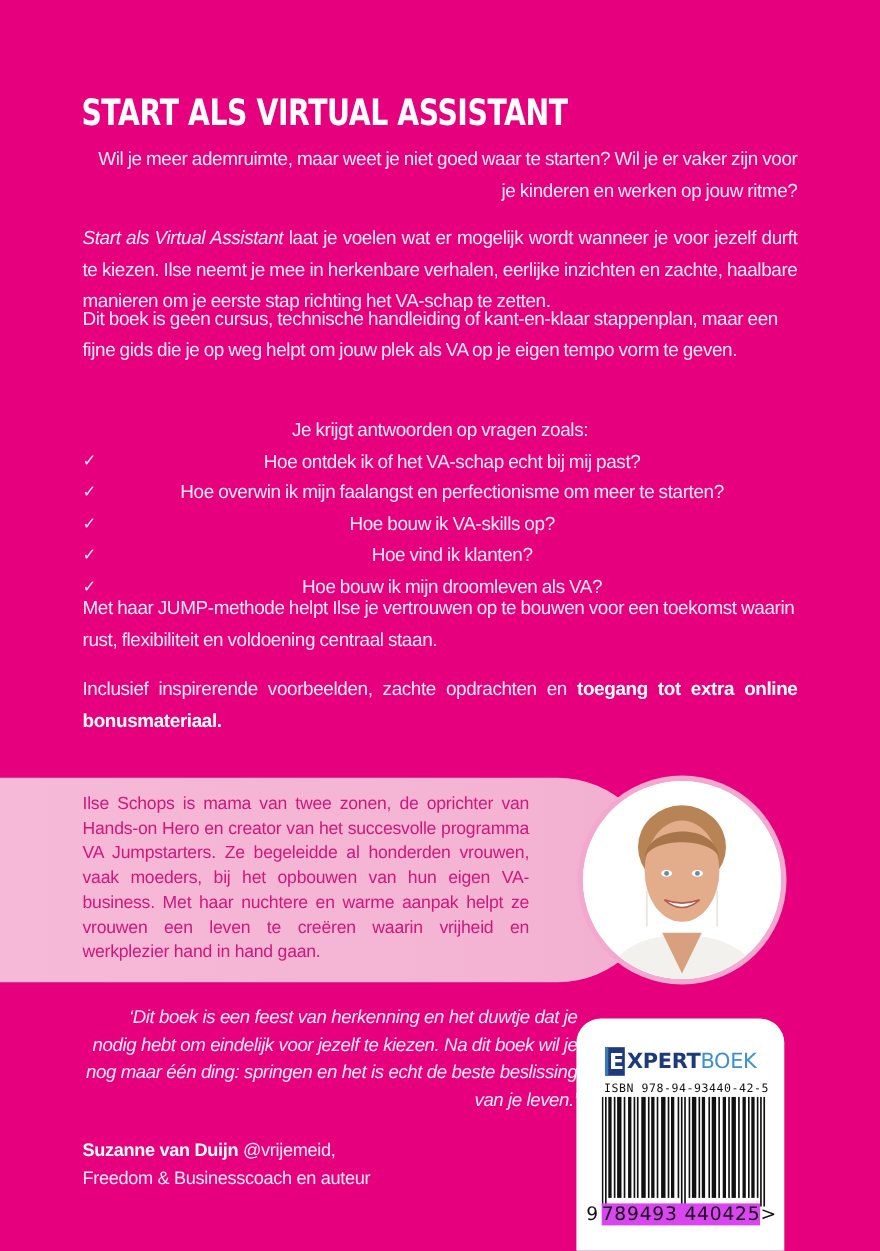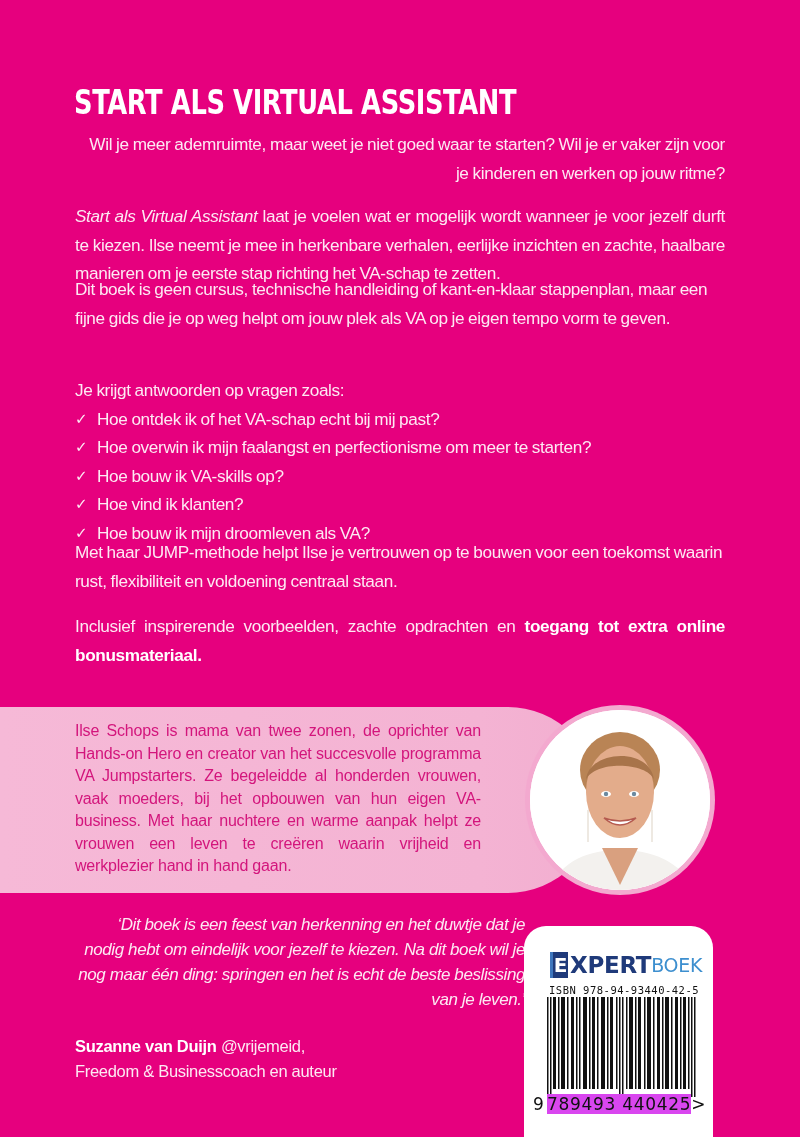--- a/index.html
+++ b/index.html
@@ -23,21 +23,21 @@
   .body-text {
     position: absolute; left: 75px; width: 650px;
     font-size: 17.2px; line-height: 28.5px; color: #fde9f3;
     letter-spacing: -0.35px; word-spacing: -0.5px;
   }
   .body-text p { margin: 0; }
   .justify { text-align: justify; }
   .p1 { top: 130px; text-align: right; }
   .p2 { top: 202px; }
   .p3 { top: 275px; }
-  .p4 { top: 376px; }
+  .p4 { top: 376px; text-align: center; }
   .p5 { top: 538px; }
   .p6 { top: 612px; }
   .em { font-style: italic; }
   .strong { font-weight: bold; color: #ffffff; }
 
   .q-list { list-style: none; margin: 0; padding: 0; }
   .q-list li { position: relative; padding-left: 22px; }
   .check { position: absolute; left: 0; top: 0; font-family: "DejaVu Sans", sans-serif; font-size: 15px; }
 
   .bio-band {
@@ -81,21 +81,21 @@
   }
   .logo {
     position: absolute; left: 550px; top: 950px; height: 30px; display: flex; align-items: center;
   }
   .logo-mark {
     width: 18px; height: 26px; background: #1f3a7a; margin-right: 2px;
     border-left: 3px solid #3e76bd; box-sizing: border-box;
     color: #fff; font-weight: bold; font-size: 20px; line-height: 26px; text-align: center;
     font-family: "DejaVu Sans", sans-serif;
   }
-  .logo-bold { color: #1f3a7a; font-weight: bold; font-size: 23px; letter-spacing: -0.3px; font-family: "DejaVu Sans", sans-serif; }
+  .logo-bold { color: #1f3a7a; font-weight: bold; font-size: 19px; letter-spacing: -0.3px; font-family: "DejaVu Sans", sans-serif; }
   .logo-light { color: #3d8fcf; font-size: 19px; letter-spacing: -0.3px; font-family: "DejaVu Sans", sans-serif; }
   .isbn-label {
     position: absolute; left: 549px; top: 984px; width: 160px;
     font-family: "DejaVu Sans Mono", monospace; font-size: 10.5px; color: #111; letter-spacing: 0.5px;
     white-space: nowrap;
   }
   .bars { position: absolute; left: 547px; top: 997px; width: 152px; height: 100px; }
   .ean-digits {
     position: absolute; left: 533px; top: 1094px; width: 180px;
     font-family: "DejaVu Sans", sans-serif; font-size: 17px; color: #111; letter-spacing: 0.7px; white-space: nowrap;

